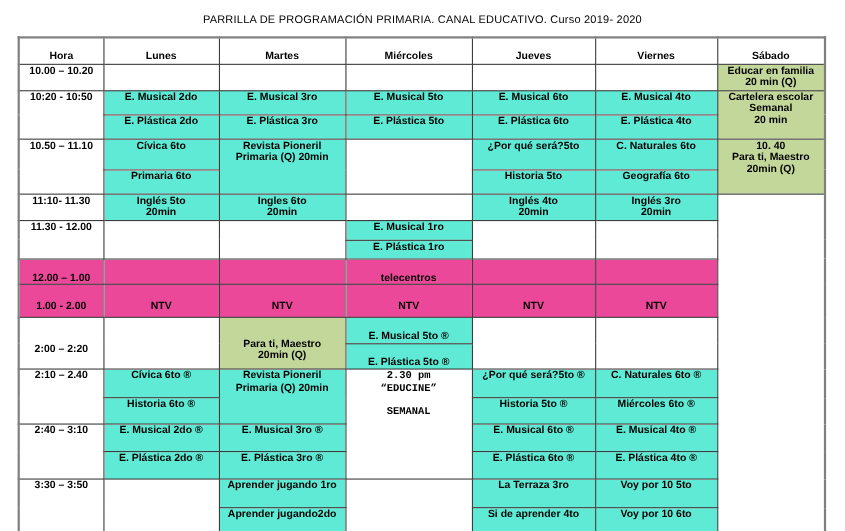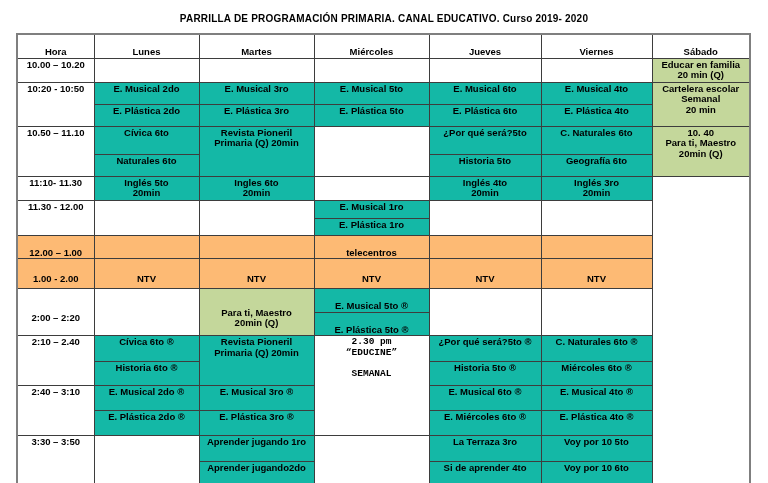--- a/index.html
+++ b/index.html
@@ -6,42 +6,42 @@
   .page{
     position:relative;
     width:768px;height:483px;
     background:#ffffff;
     font-family:"Liberation Sans", sans-serif;
     color:#000;
     overflow:hidden;
   }
   .doc-title{
     position:absolute;top:13px;left:0;width:768px;
-    text-align:center;font-size:10px;font-weight:bold;
+    text-align:center;font-size:10px;font-weight:normal;
     letter-spacing:.2px;
   }
   table.sched{
     position:absolute;left:16px;top:33px;
     width:733px;
     border-collapse:collapse;
     table-layout:fixed;
     border:2px solid #7f7f7f;
   }
   table.sched td{
     border:1px solid #3d3d3d;
     font-size:9.5px;line-height:10.5px;font-weight:bold;
     text-align:center;vertical-align:top;
     padding:1px 2px;
     white-space:pre-line;
     overflow:hidden;
   }
   tr.mid td{vertical-align:middle;padding-top:12px;padding-bottom:0;}
-  td.p{background:#14b8a6;}
+  td.p{background:#5eead4;}
   td.g{background:#C4D79B;margin-top:36px;}
-  td.gy{background:#fdba74;margin-top:24px;}
+  td.gy{background:#ec4899;margin-top:24px;}
   td.educine{padding-top:16px;font-family:Liberation Mono, monospace;}
 </style>
 </head>
 <body>
 
 <div class="page">
 
   <div class="doc-title">PARRILLA DE PROGRAMACIÓN PRIMARIA. CANAL EDUCATIVO. Curso 2019- 2020</div>
 
   <table class="sched">
@@ -102,21 +102,21 @@
       <td class="p" rowspan="2">Revista  Pioneril
 Primaria (Q) 20min</td>
       <td rowspan="2"></td>
       <td class="p">¿Por qué será?5to</td>
       <td class="p">C. Naturales 6to</td>
       <td class="g" rowspan="2">10. 40
 Para ti, Maestro
 20min (Q)</td>
     </tr>
     <tr style="height:22px">
-      <td class="p">Naturales 6to</td>
+      <td class="p">Primaria 6to</td>
       <td class="p">Historia 5to</td>
       <td class="p">Geografía 6to</td>
     </tr>
 
     <tr style="height:24px">
       <td>11:10- 11.30</td>
       <td class="p">Inglés 5to
 20min</td>
       <td class="p">Ingles 6to
 20min</td>
@@ -192,21 +192,21 @@
     <tr style="height:25px">
       <td rowspan="2">2:40 – 3:10</td>
       <td class="p">E. Musical  2do  ®</td>
       <td class="p">E. Musical  3ro ®</td>
       <td class="p">E. Musical  6to ®</td>
       <td class="p">E. Musical  4to ®</td>
     </tr>
     <tr style="height:25px">
       <td class="p">E. Plástica 2do ®</td>
       <td class="p">E. Plástica  3ro ®</td>
-      <td class="p">E. Miércoles 6to ®</td>
+      <td class="p">E. Plástica 6to ®</td>
       <td class="p">E. Plástica 4to ®</td>
     </tr>
 
     <tr style="height:26px">
       <td rowspan="2">3:30 – 3:50</td>
       <td rowspan="2"></td>
       <td class="p">Aprender jugando 1ro</td>
       <td rowspan="2"></td>
       <td class="p">La Terraza 3ro</td>
       <td class="p">Voy por 10 5to</td>

